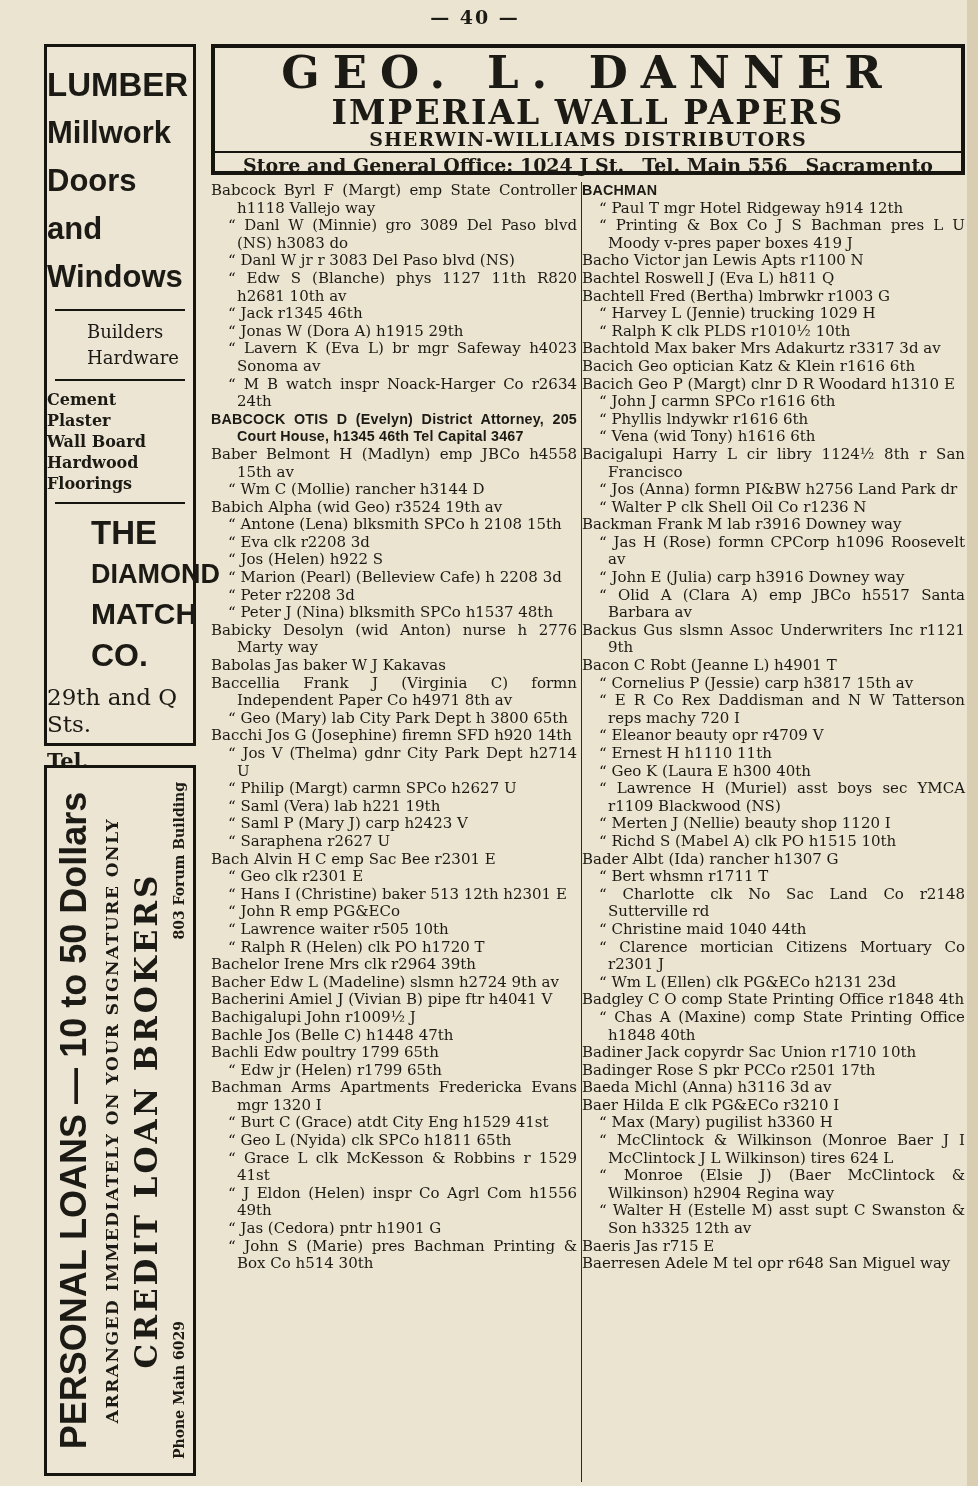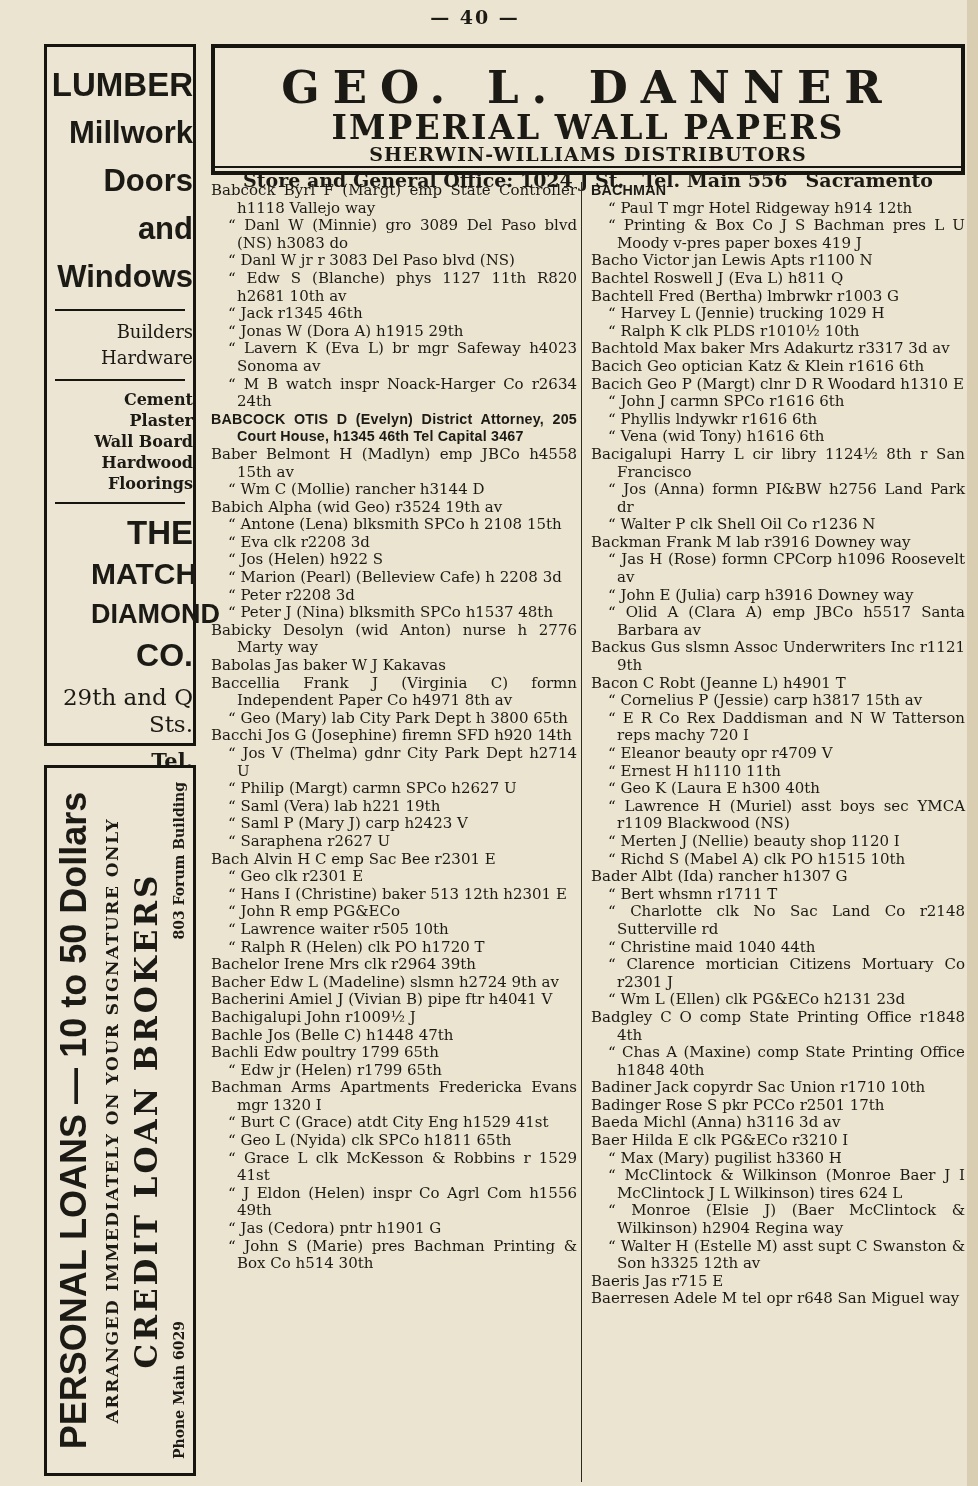--- a/index.html
+++ b/index.html
@@ -16,37 +16,37 @@
     font-size:19px;font-weight:bold;letter-spacing:2px;
   }
   
   .banner{
     position:absolute;left:211px;top:44px;width:754px;height:131px;
     border:4px solid #17150f;box-sizing:border-box;text-align:center;
     background:#ece5d3;
   }
   .banner-title{
     font-size:45px;font-weight:bold;letter-spacing:13px;line-height:47px;
-    margin-top:16px;white-space:nowrap;
+    margin-top:1px;white-space:nowrap;
   }
   .banner-subtitle{
     font-size:33px;font-weight:bold;letter-spacing:2px;line-height:33px;white-space:nowrap;
   }
   .banner-tagline{
     font-size:19px;font-weight:bold;letter-spacing:1px;line-height:20px;
   }
   .banner-bottom{
     border-top:2px solid #17150f;margin-top:2px;height:24px;
     display:flex;justify-content:space-between;align-items:center;
     padding:0 28px;font-size:19px;font-weight:bold;
   }
   
   .ad-lumber{
     position:absolute;left:44px;top:44px;width:152px;height:702px;
-    border:3px solid #17150f;box-sizing:border-box;text-align:right;
+    border:3px solid #17150f;box-sizing:border-box;text-align:left;
     background:#ece5d3;
   }
   .ad-lumber .big{
     font-family:"Liberation Sans","DejaVu Sans",sans-serif;
     font-weight:bold;font-size:31px;line-height:48px;letter-spacing:0px;
     display:block;
   }
   .ad-lumber .big.first{font-size:33px;margin-top:14px;}
   .ad-rule{border-top:2px solid #17150f;margin:8px 8px;}
   .ad-lumber .builders{font-size:18px;line-height:26px;display:block;margin-left:40px;}
@@ -90,21 +90,21 @@
   .loans-bottom{
     display:flex;justify-content:space-between;font-weight:bold;font-size:14px;
   }
   
   .directory{
     position:absolute;left:211px;top:182px;width:754px;height:1300px;
     display:flex;
   }
   .dcol{width:370px;box-sizing:border-box;}
   .dcol.left{padding-right:4px;}
-  .dcol.right{border-left:1px solid #2c2a20;padding-left:9px;width:384px;}
+  .dcol.right{border-left:1px solid #2c2a20;width:384px;}
   .entry{
     font-size:15px;line-height:17.6px;text-align:justify;
     text-indent:-26px;padding-left:26px;
   }
   .entry.ditto{text-indent:-9px;}
   .entry.bold{
     font-family:"Liberation Sans","DejaVu Sans",sans-serif;
     font-weight:bold;font-size:14.3px;letter-spacing:0.2px;
   }
 </style>
@@ -135,22 +135,22 @@
   <span class="builders">Builders</span>
   <span class="builders">Hardware</span>
   <div class="ad-rule"></div>
   <span class="mat">Cement</span>
   <span class="mat">Plaster</span>
   <span class="mat">Wall Board</span>
   <span class="mat">Hardwood</span>
   <span class="mat">Floorings</span>
   <div class="ad-rule"></div>
   <span class="co l1">THE</span>
+  <span class="co l2">DIAMOND</span>
   <span class="co l3">MATCH</span>
-  <span class="co l2">DIAMOND</span>
   <span class="co l4">CO.</span>
   <span class="addr first">29th and Q</span>
   <span class="addr">Sts.</span>
   <span class="tel first">Tel.</span>
   <span class="tel">Main 274</span>
   <span class="foot first">And 60 Other</span>
   <span class="foot">Northern California</span>
   <span class="foot">Towns</span>
 </div>
 

